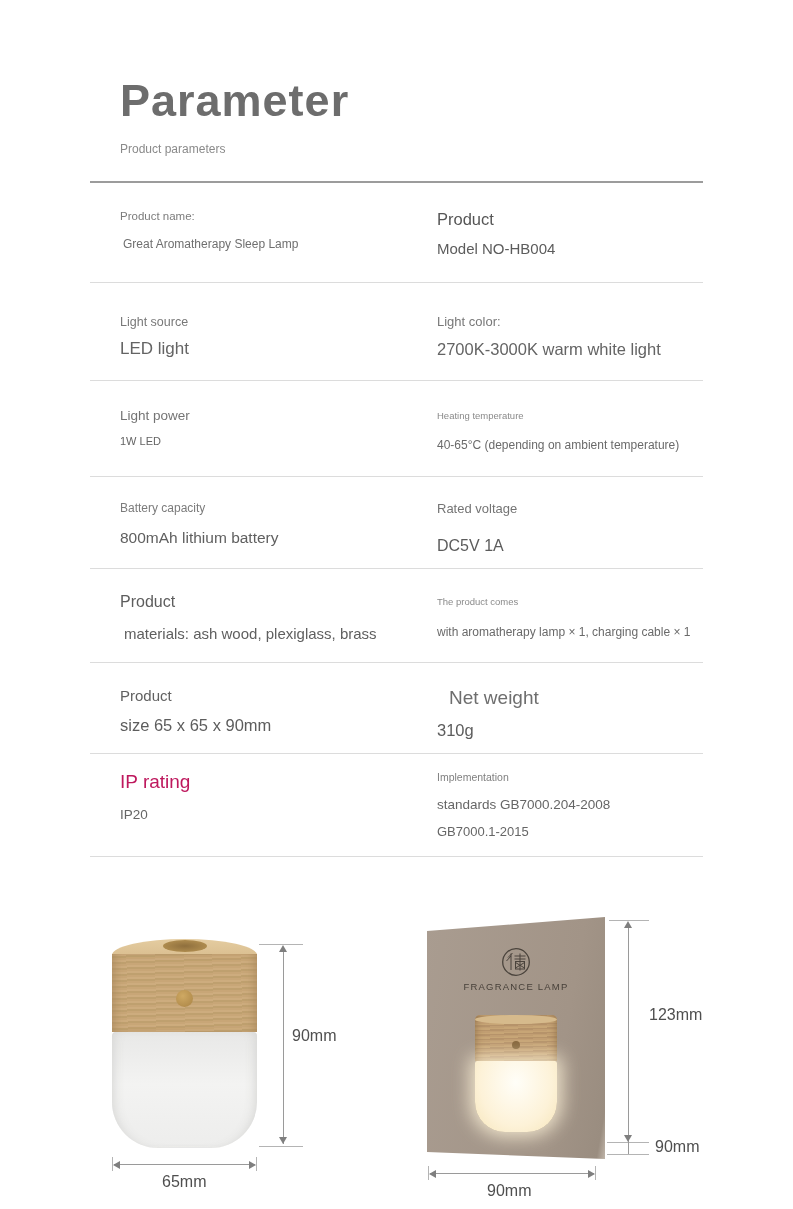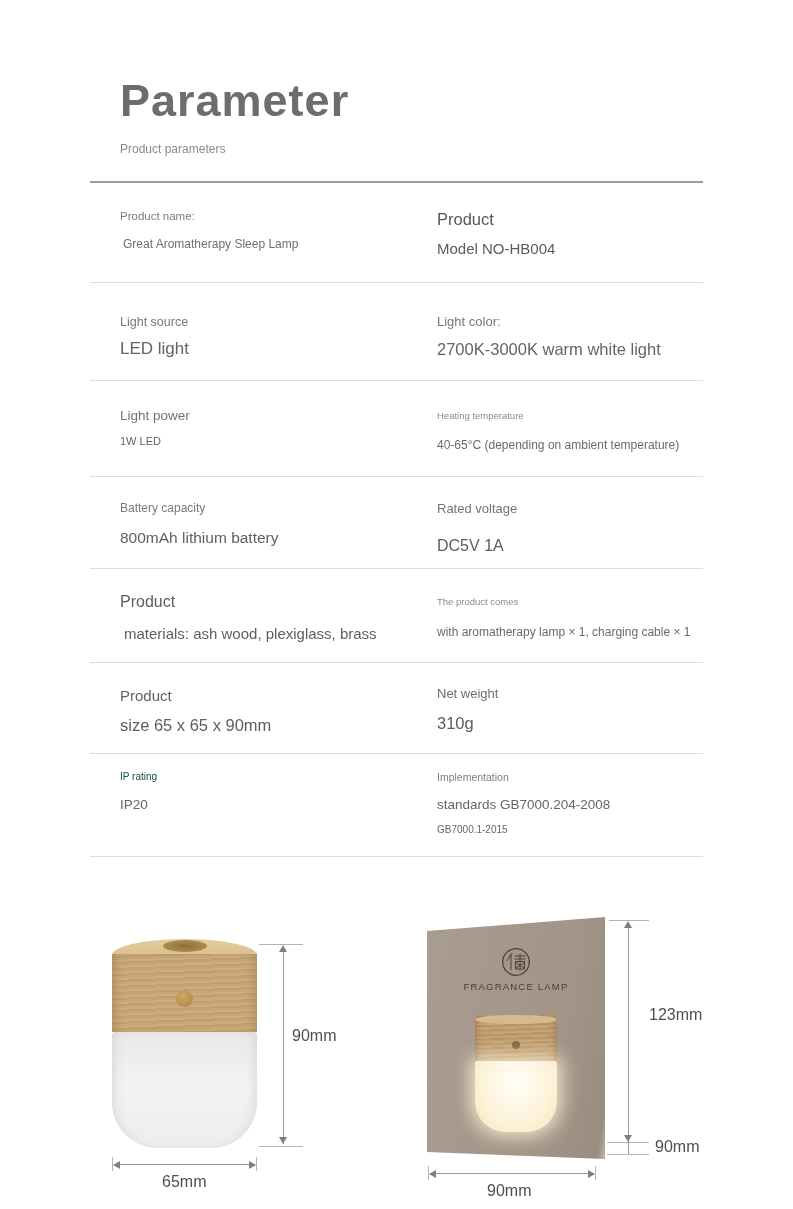--- a/index.html
+++ b/index.html
@@ -49,29 +49,29 @@
 
   .r5 { height:94px; } .r5 .lc,.r5 .rc { padding-top:24px; }
   .r5 .lc .label { font-size:16px;   color:#5d5d5d; }
   .r5 .lc .value { font-size:15px;   color:#5f5f5f; margin-top:14px; padding-left:4px; }
   .r5 .rc .label { font-size:9.5px;  color:#8a8a8a; padding-top:4px; }
   .r5 .rc .value { font-size:12px;   color:#6a6a6a; margin-top:18px; }
 
   .r6 { height:91px; } .r6 .lc,.r6 .rc { padding-top:24px; }
   .r6 .lc .label { font-size:15px;   color:#616161; }
   .r6 .lc .value { font-size:16.5px; color:#5d5d5d; margin-top:12px; }
-  .r6 .rc .label { font-size:13px;   color:#6e6e6e; }
+  .r6 .rc .label { font-size:19px;   color:#6e6e6e;margin-left:12px; }
   .r6 .rc .value { font-size:16.5px; color:#5c5c5c; margin-top:12px; }
 
   .r7 { height:103px; } .r7 .lc,.r7 .rc { padding-top:17px; }
-  .r7 .lc .label { font-size:10px; color:#14532d; }
+  .r7 .lc .label { font-size:19px; color:#be185d; }
   .r7 .lc .value { font-size:13.5px; color:#666666; margin-top:14px; }
   .r7 .rc .label { font-size:10.5px; color:#808080; }
   .r7 .rc .value  { font-size:13.5px; color:#666666; margin-top:14px; }
-  .r7 .rc .value2 { font-size:10px;   color:#666666; margin-top:11px; }
+  .r7 .rc .value2 { font-size:13px;   color:#666666; margin-top:11px; }
 
   
   .diagram { position:relative; height:363px; width:793px; }
   .abs { position:absolute; }
 
   
   .lamp { left:112px; top:82px; width:145px; height:210px; }
   .lamp-lid { position:absolute; left:0; top:0; width:145px; height:32px; border-radius:50%;
     background:linear-gradient(180deg,#e4cca0,#d2b383); }
   .lamp-vent { position:absolute; left:51px; top:1px; width:44px; height:12px; border-radius:50%;

